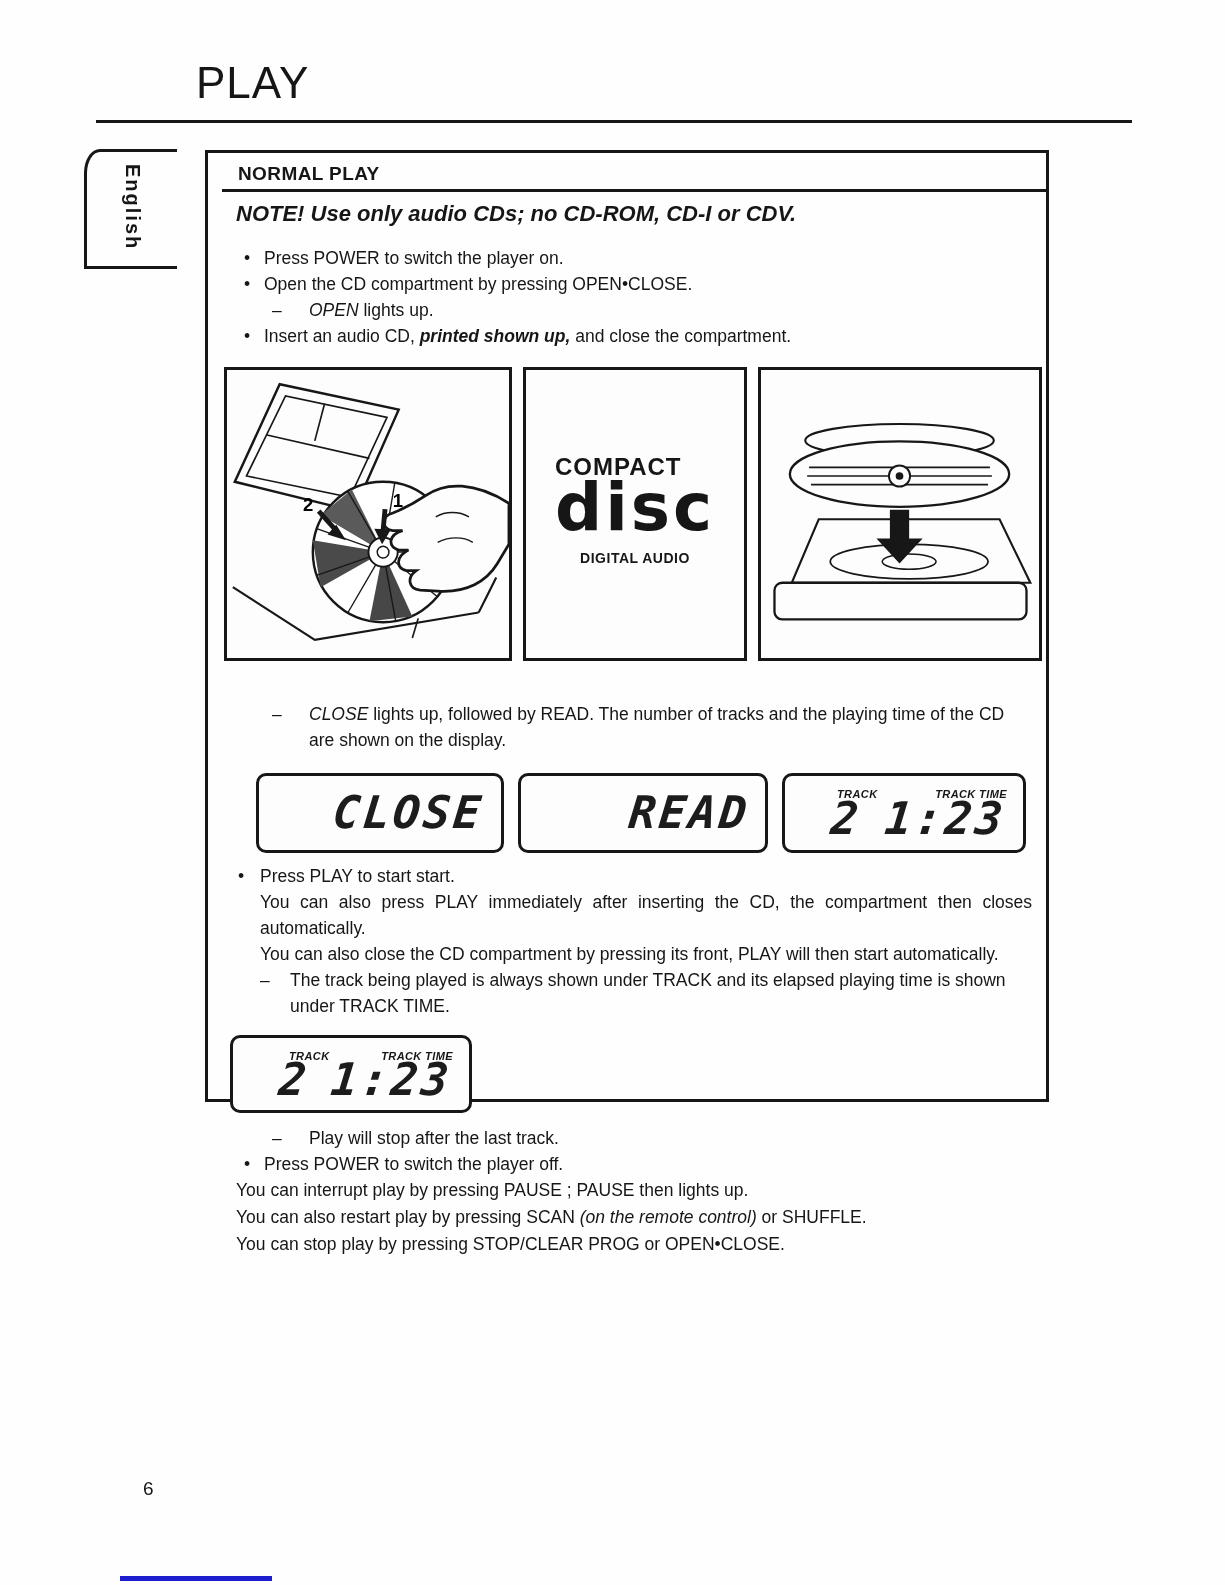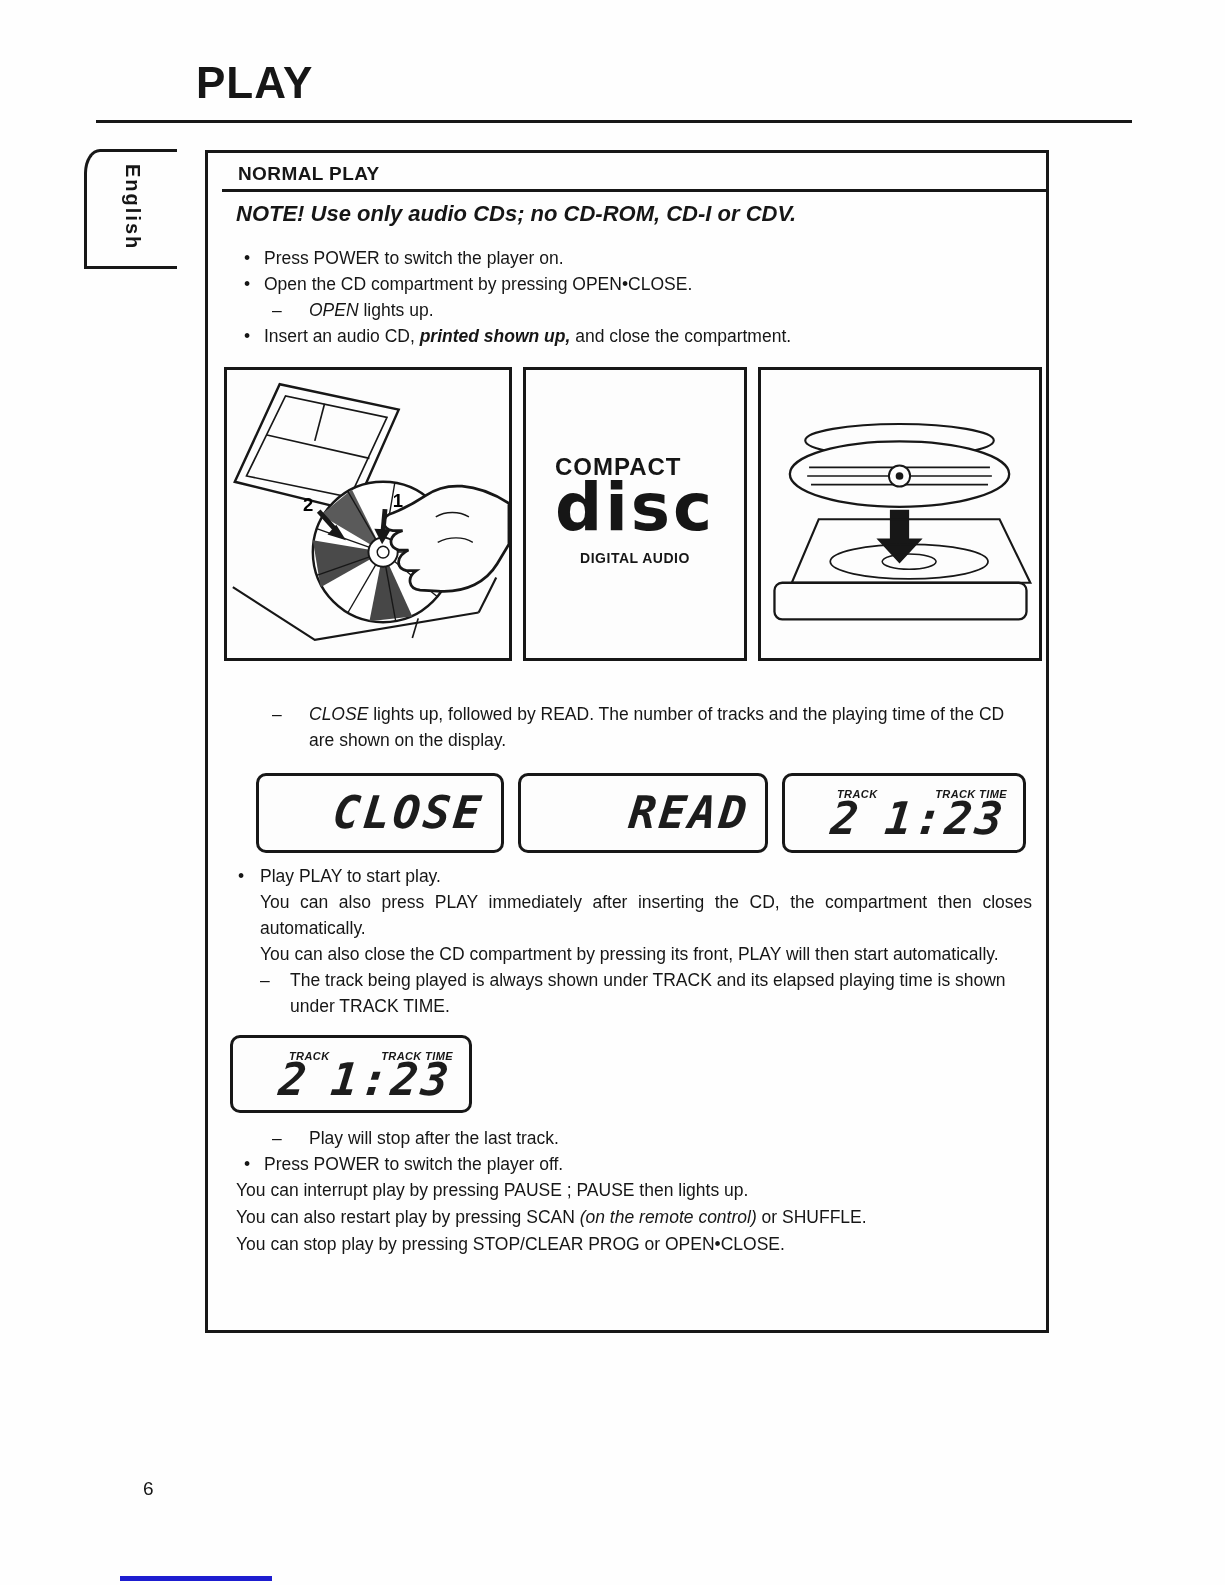--- a/index.html
+++ b/index.html
@@ -5,37 +5,37 @@
   * { margin:0; padding:0; box-sizing:border-box; }
   html,body { background:#cfcfcf; }
   body { font-family:"Liberation Sans", sans-serif; }
   .page {
     position:relative; width:1225px; height:1585px;
     background:#fefefe; color:#161616; overflow:hidden;
     margin:0 auto;
   }
   .title {
     position:absolute; left:196px; top:58px;
-    font-size:44px; font-weight:bold; letter-spacing:1px;
+    font-size:44px; font-weight:normal; letter-spacing:1px;
   }
   .title-rule { position:absolute; left:96px; top:120px; width:1036px; height:3px; background:#171717; }
 
   .lang-tab {
     position:absolute; left:84px; top:149px; width:93px; height:120px;
     border-top:3px solid #171717; border-bottom:3px solid #171717; border-left:3px solid #171717;
     border-top-left-radius:16px 24px;
     display:flex; justify-content:center;
   }
   .lang-text {
     writing-mode:vertical-rl; font-weight:bold; font-size:20px;
     letter-spacing:2px; margin-top:12px;
   }
 
   .main-box {
-    position:absolute; left:205px; top:150px; width:844px; height:1183px;
+    position:absolute; left:205px; top:150px; width:844px; height:952px;
     border:3px solid #171717; padding:10px 14px 0 28px;
     font-size:17.5px; line-height:26px;
   }
   .section-heading { font-size:19px; font-weight:bold; letter-spacing:0.4px; line-height:22px; padding-left:2px; }
   .heading-rule { height:2.5px; background:#171717; margin:4px -14px 0 -14px; }
   .note { margin-top:9px; font-size:22px; font-weight:bold; font-style:italic; }
 
   .row { display:flex; }
   .marker { flex:none; width:28px; text-align:left; padding-left:8px; }
   .marker-dash { flex:none; width:37px; text-align:left; }
@@ -224,21 +224,21 @@
         <span class="lcd-label label-track">TRACK</span>
         <span class="lcd-label label-time">TRACK TIME</span>
         <span class="seg">2</span>
         <span class="seg">1:23</span>
       </div>
     </div>
 
     <div class="pressplay">
       <div class="row">
         <span class="marker" style="width:24px; padding-left:2px;">•</span>
-        <span class="txt">Play PLAY to start play.</span>
+        <span class="txt">Press PLAY to start start.</span>
       </div>
       <p class="pp-para pp-just">You can also press PLAY immediately after inserting the CD, the compartment then closes automatically.</p>
       <p class="pp-para">You can also close the CD compartment by pressing its front, PLAY will then start automatically.</p>
       <div class="row pp-note">
         <span class="marker-dash">–</span>
         <span class="txt">The track being played is always shown under TRACK and its elapsed playing time is shown under TRACK TIME.</span>
       </div>
     </div>
 
     <div class="lcd lcd-track lcd-standalone">

